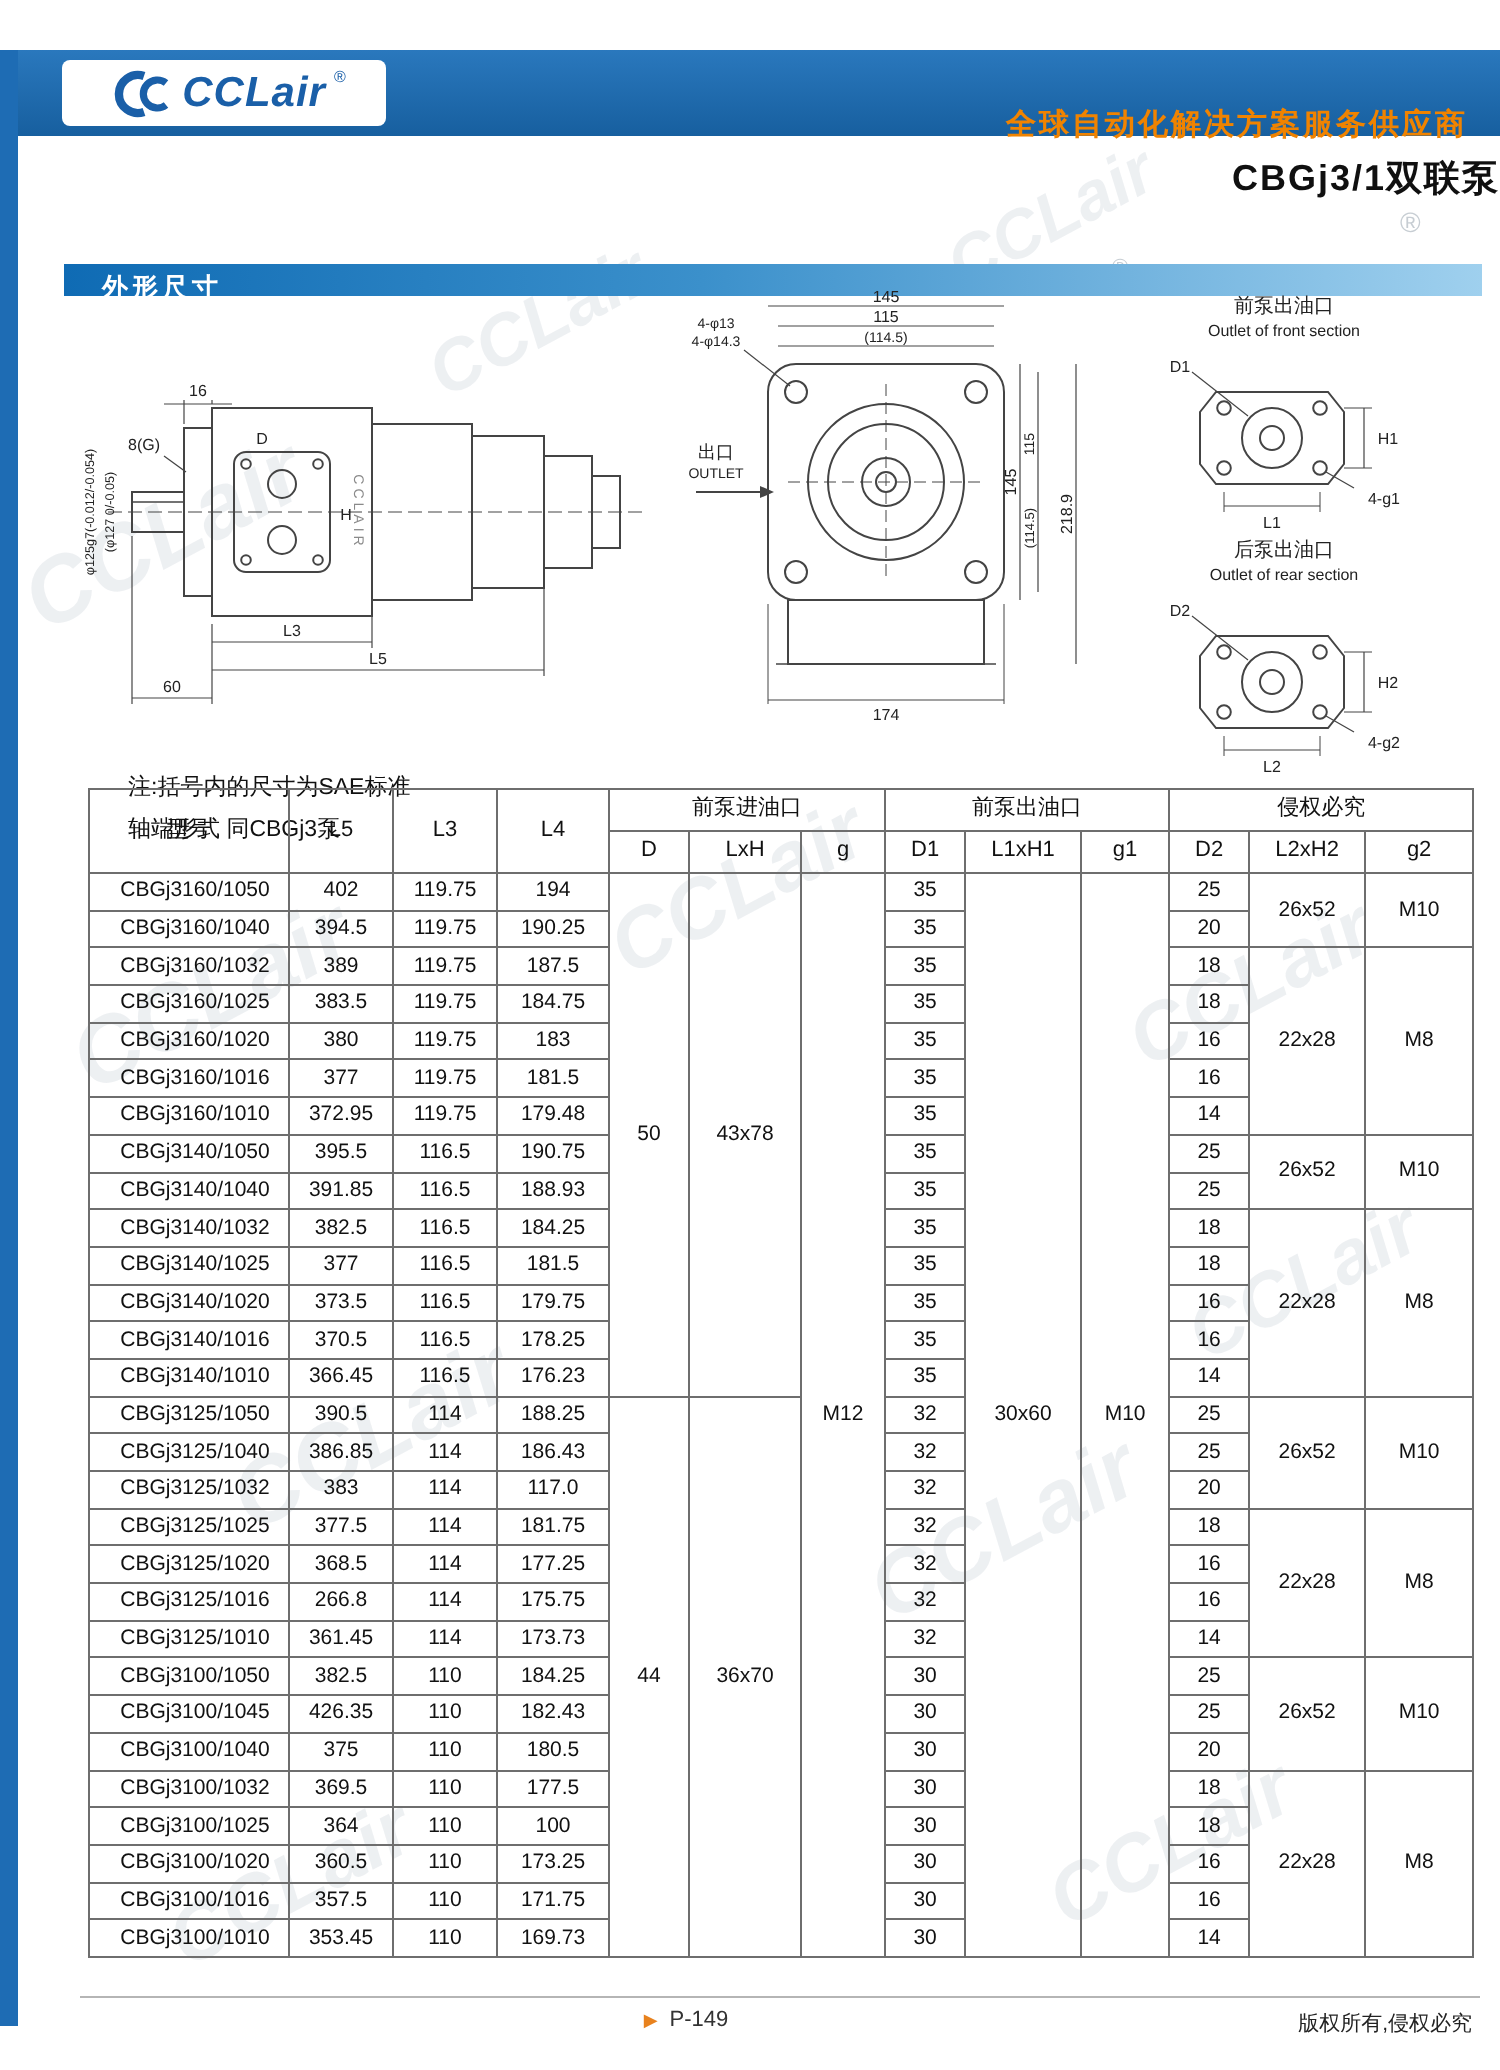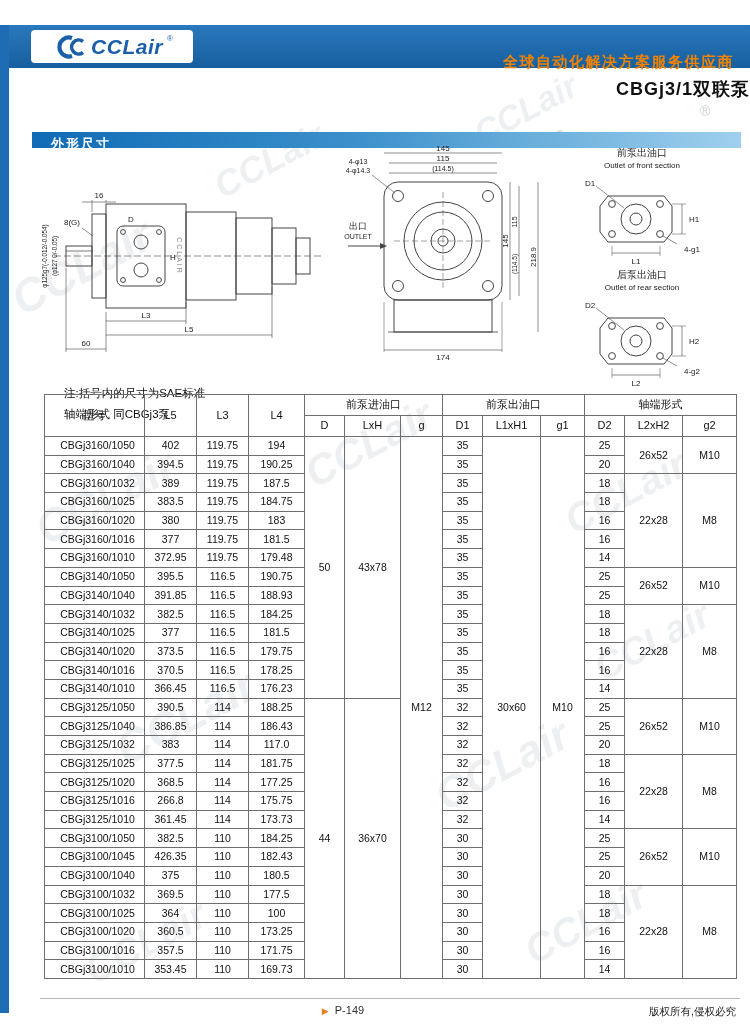--- a/index.html
+++ b/index.html
@@ -247,21 +247,21 @@
         <col style="width:54px">
     </colgroup>
     <thead>
       <tr>
         <th rowspan="2">型号</th>
         <th rowspan="2">L5</th>
         <th rowspan="2">L3</th>
         <th rowspan="2">L4</th>
         <th colspan="3">前泵进油口</th>
         <th colspan="3">前泵出油口</th>
-        <th colspan="3">轴端形式</th>
+        <th colspan="3">侵权必究</th>
       </tr>
       <tr>
         <th>D</th>
         <th>LxH</th>
         <th>g</th>
         <th>D1</th>
         <th>L1xH1</th>
         <th>g1</th>
         <th>D2</th>
         <th>L2xH2</th>

